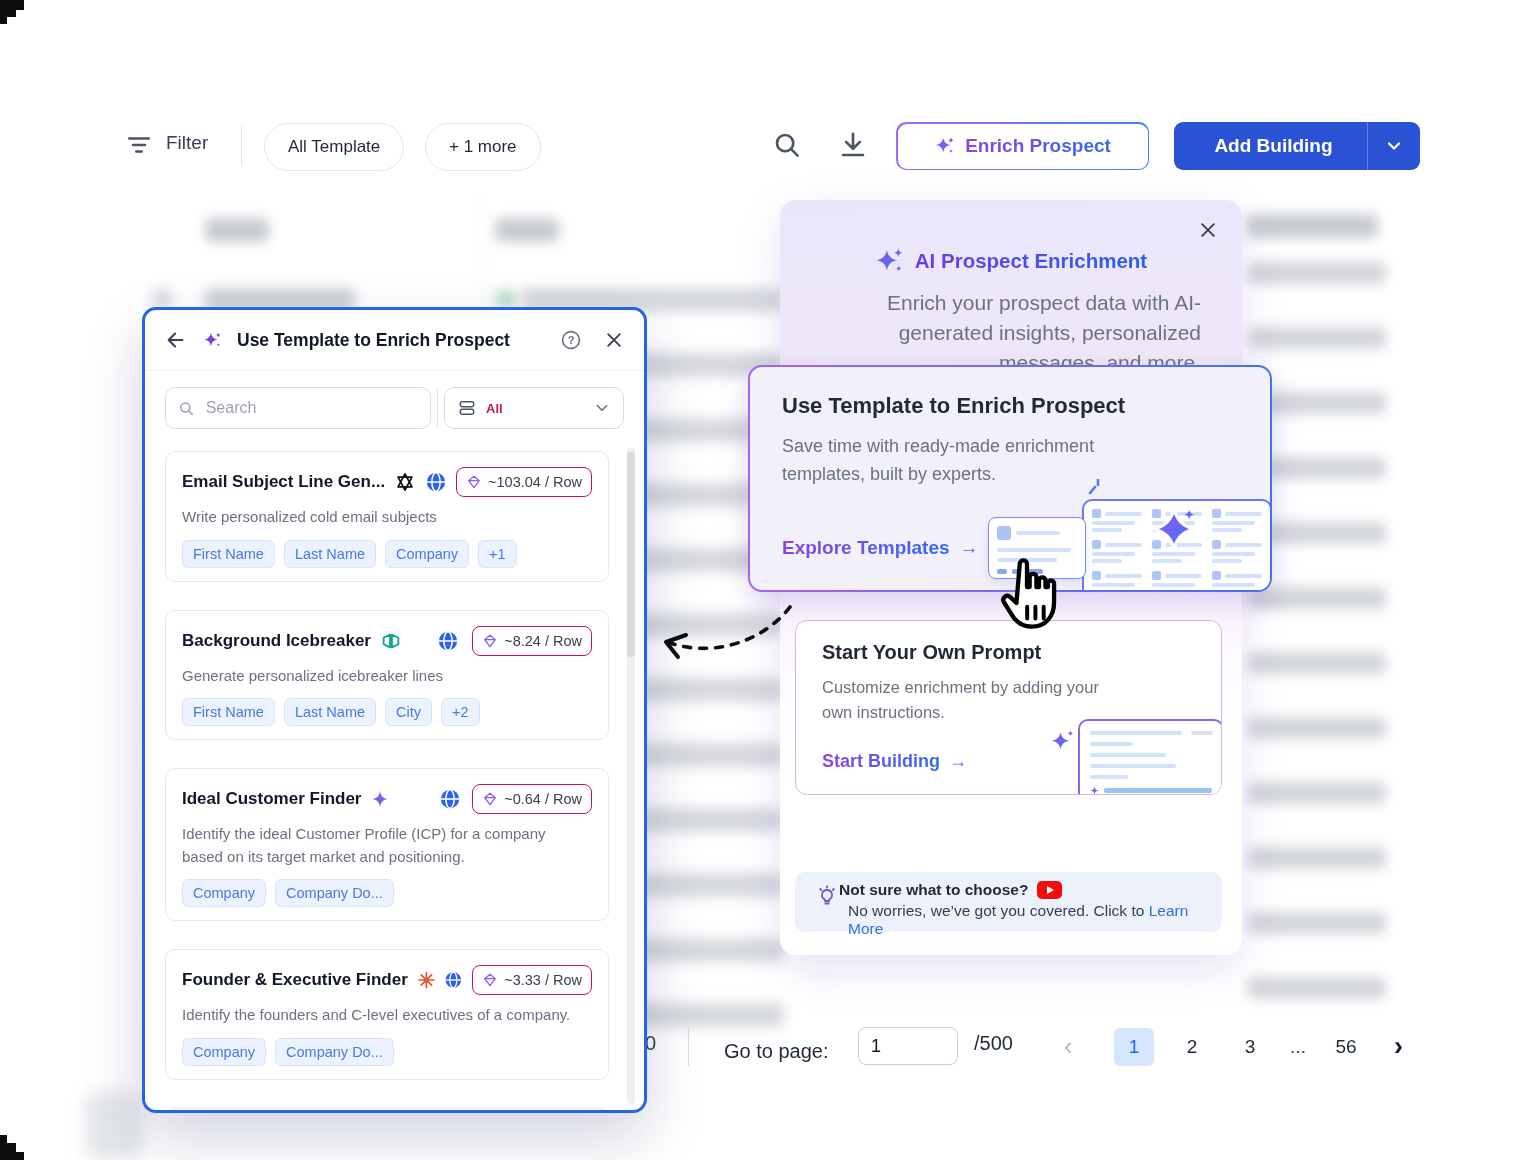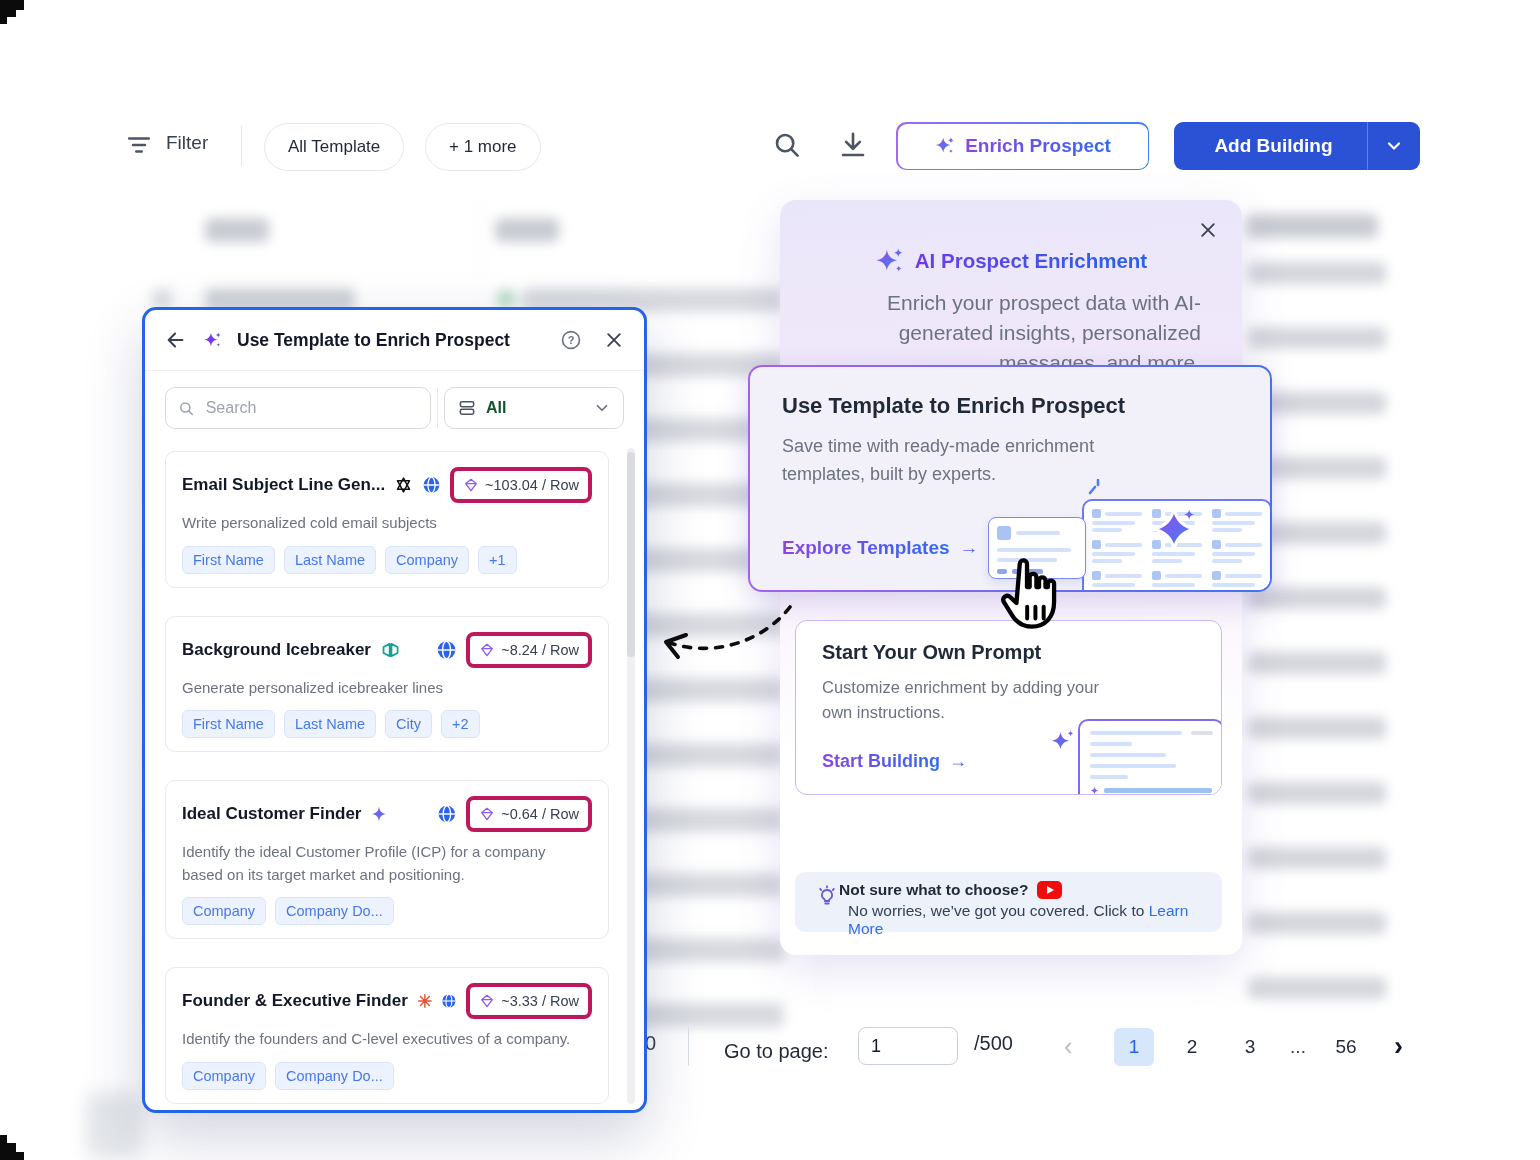--- a/index.html
+++ b/index.html
@@ -36,26 +36,26 @@
          border-radius:14px;box-sizing:border-box;box-shadow:0 24px 60px rgba(30,41,99,.20);overflow:hidden;z-index:7;}
   .modal-header{position:relative;height:60px;border-bottom:1px solid #f0f1f3;display:flex;align-items:center;padding:0 20px;gap:10px;}
   .modal-title{font-size:17.5px;font-weight:700;color:#111827;margin-left:4px;}
   .m-spacer{flex:1;}
   .search-row{display:flex;align-items:center;padding:16px 20px 14px 20px;gap:6px;}
   .search-box{flex:0 0 266px;height:42px;border:1px solid #d6d9de;border-radius:10px;display:flex;align-items:center;padding:0 12px;gap:9px;box-sizing:border-box;}
   .search-box input{border:none;outline:none;font-size:16px;width:100%;font-family:"Liberation Sans",sans-serif;color:#374151;}
   .search-box input::placeholder{color:#9ca3af;}
   .sr-divider{width:1px;height:40px;background:#e5e7eb;}
   .all-select{flex:1;height:42px;border:1px solid #d6d9de;border-radius:10px;display:flex;align-items:center;padding:0 12px;gap:9px;box-sizing:border-box;}
-  .all-select .sel-lbl{font-size:16px;font-weight:600;color:#14532d;flex:1;}
+  .all-select .sel-lbl{font-size:13px;font-weight:600;color:#be185d;flex:1;}
   .tpl-list{position:relative;padding:8px 20px 0 20px;}
   .tpl-card{position:relative;width:444px;border:1px solid #e6e8ec;border-radius:10px;box-sizing:border-box;padding:15px 16px 13px 16px;margin-bottom:28px;background:#fff;}
   .tpl-head{display:flex;align-items:center;gap:9px;}
   .tpl-name{font-size:17px;font-weight:700;color:#111827;white-space:nowrap;}
-  .tpl-cost{margin-left:auto;height:28px;border:4px solid #be185d;border-radius:8px;display:flex;align-items:center;gap:6px;padding:0 9px;
+  .tpl-cost{margin-left:auto;height:28px;border:1px solid #be185d;border-radius:8px;display:flex;align-items:center;gap:6px;padding:0 9px;
             font-size:14.5px;color:#374151;background:#fff;white-space:nowrap;}
   .tpl-desc{font-size:15px;color:#6b7280;line-height:1.5;margin-top:9px;}
   .tpl-tags{display:flex;gap:9px;margin-top:11px;flex-wrap:wrap;}
   .tag{height:26px;display:inline-flex;align-items:center;padding:0 10px;border-radius:6px;background:#edf3fe;border:1px solid #d8e4fb;
        color:#4678e8;font-size:14.5px;}
   .m-scroll{position:absolute;right:9px;top:138px;width:8px;height:656px;background:#efeff2;border-radius:4px;}
   .m-thumb{position:absolute;left:0;top:4px;width:8px;height:205px;background:#d9dbdf;border-radius:4px;}
 
   
   .panel{position:absolute;left:780px;top:200px;width:462px;height:755px;border-radius:16px;z-index:2;

